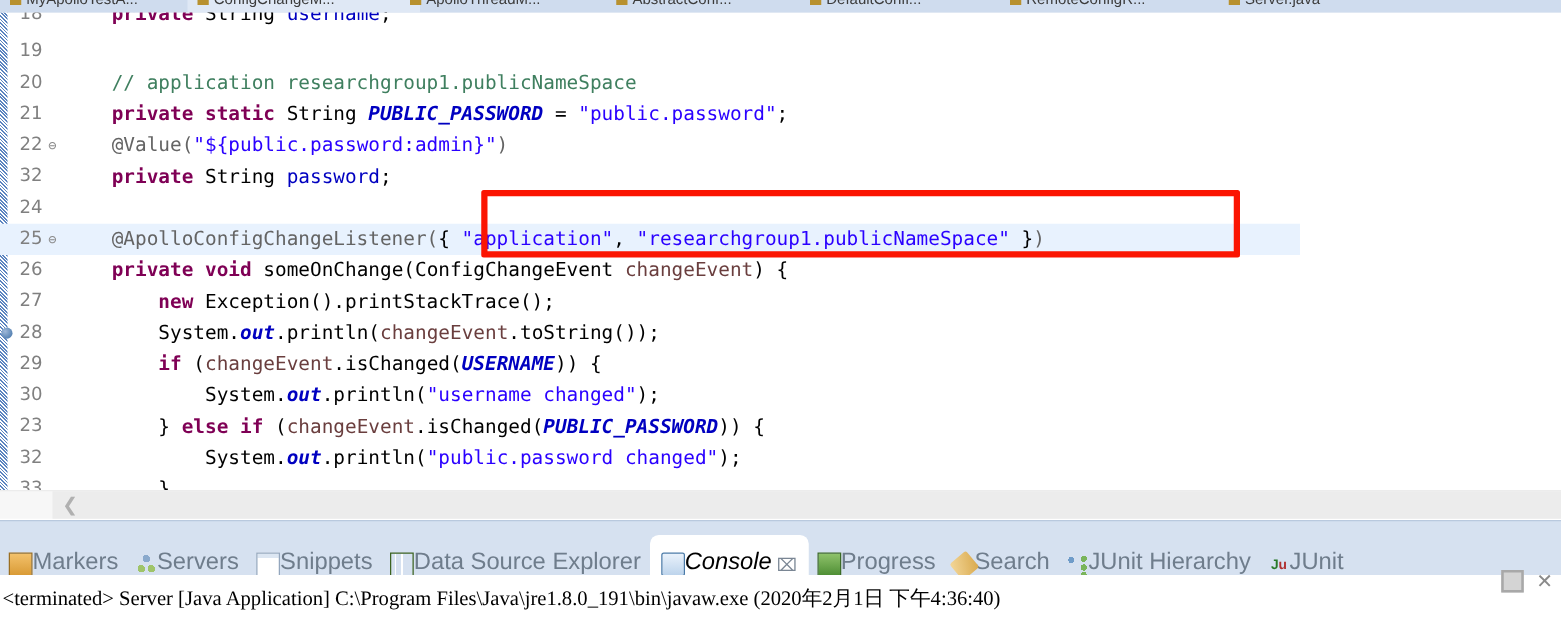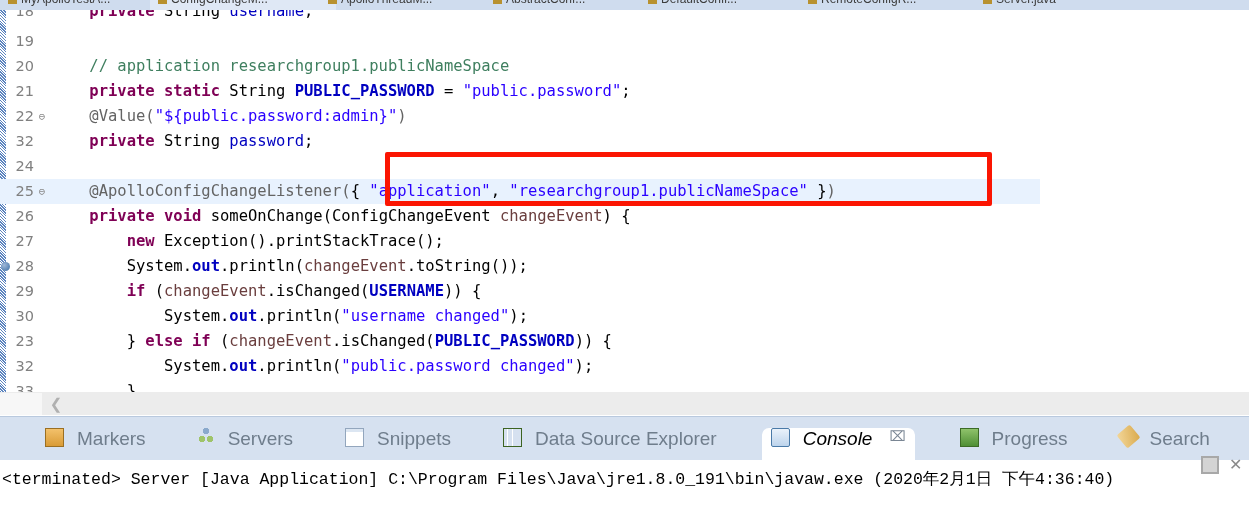--- a/index.html
+++ b/index.html
@@ -65,21 +65,21 @@
   .ltext{position:absolute;left:52px;top:0;}
 
   
   .kw{color:#7f0055;font-weight:bold;}
   .str{color:#2a00ff;}
   .cmt{color:#3f7f5f;}
   .ann{color:#646464;}
   .fld{color:#0000c0;}
   .loc{color:#6a3e3e;}
   .plain{color:#000000;}
-  .stat{color:#0000c0;font-weight:bold;}
+  .stat{color:#0000c0;font-style:italic;font-weight:bold;}
 
   
   .hscroll{
     position:absolute;left:0;top:392px;width:1249px;height:22px;
     background:#f7f7f7;border-top:1px solid #ececec;
   }
   .hscroll .track{
     position:absolute;left:42px;top:0;right:0;height:22px;background:#ececec;
   }
   .hscroll .arrow{
@@ -92,25 +92,24 @@
   .viewbar{
     position:absolute;left:0;top:416px;width:1249px;height:44px;
     background:#d6e1f0;
     border-top:1px solid #b9c9de;
   }
   .vtabs{
     position:absolute;left:0;top:6px;height:38px;
     display:flex;align-items:flex-end;
   }
   .vtab{
-    display:flex;align-items:flex-start;gap:13px;
+    display:flex;align-items:flex-end;gap:0;
     height:33px;padding:0 7px;
     font-size:19px;color:#6f7d8c;white-space:nowrap;
     font-family:"Liberation Sans",sans-serif;
-    margin-left:38px;
   }
   .vtab.active{
     background:#ffffff;color:#000000;
     border-radius:7px 7px 0 0;
     padding:0 9px;
     box-shadow:0 -1px 0 #c3d2e3 inset;
     font-style:italic;
   }
   .vtab .vico{
     width:17px;height:17px;flex:0 0 auto;display:inline-block;position:relative;
@@ -155,21 +154,21 @@
   .ctoolbar{
     position:absolute;right:6px;top:-5px;width:60px;height:20px;
     display:flex;align-items:center;justify-content:flex-end;gap:10px;
   }
   .cbtn{width:14px;height:14px;display:inline-block;position:relative;}
   .cbtn.stop{border:2px solid #a8a8a8;background:#d4d4d4;}
   .cbtn.close{color:#8a8a8a;font-size:16px;line-height:14px;font-family:"DejaVu Sans",sans-serif;font-weight:bold;}
   .cline{
     position:absolute;left:2px;top:8px;
     font-size:16.5px;color:#000000;white-space:nowrap;
-    font-family:Liberation Mono, monospace;
+    font-family:Liberation Serif, serif;
   }
 
   
   .redbox{
     position:absolute;border:5px solid #fb1502;border-radius:2px;
     pointer-events:none;
   }
 </style>
 </head>
 <body>

